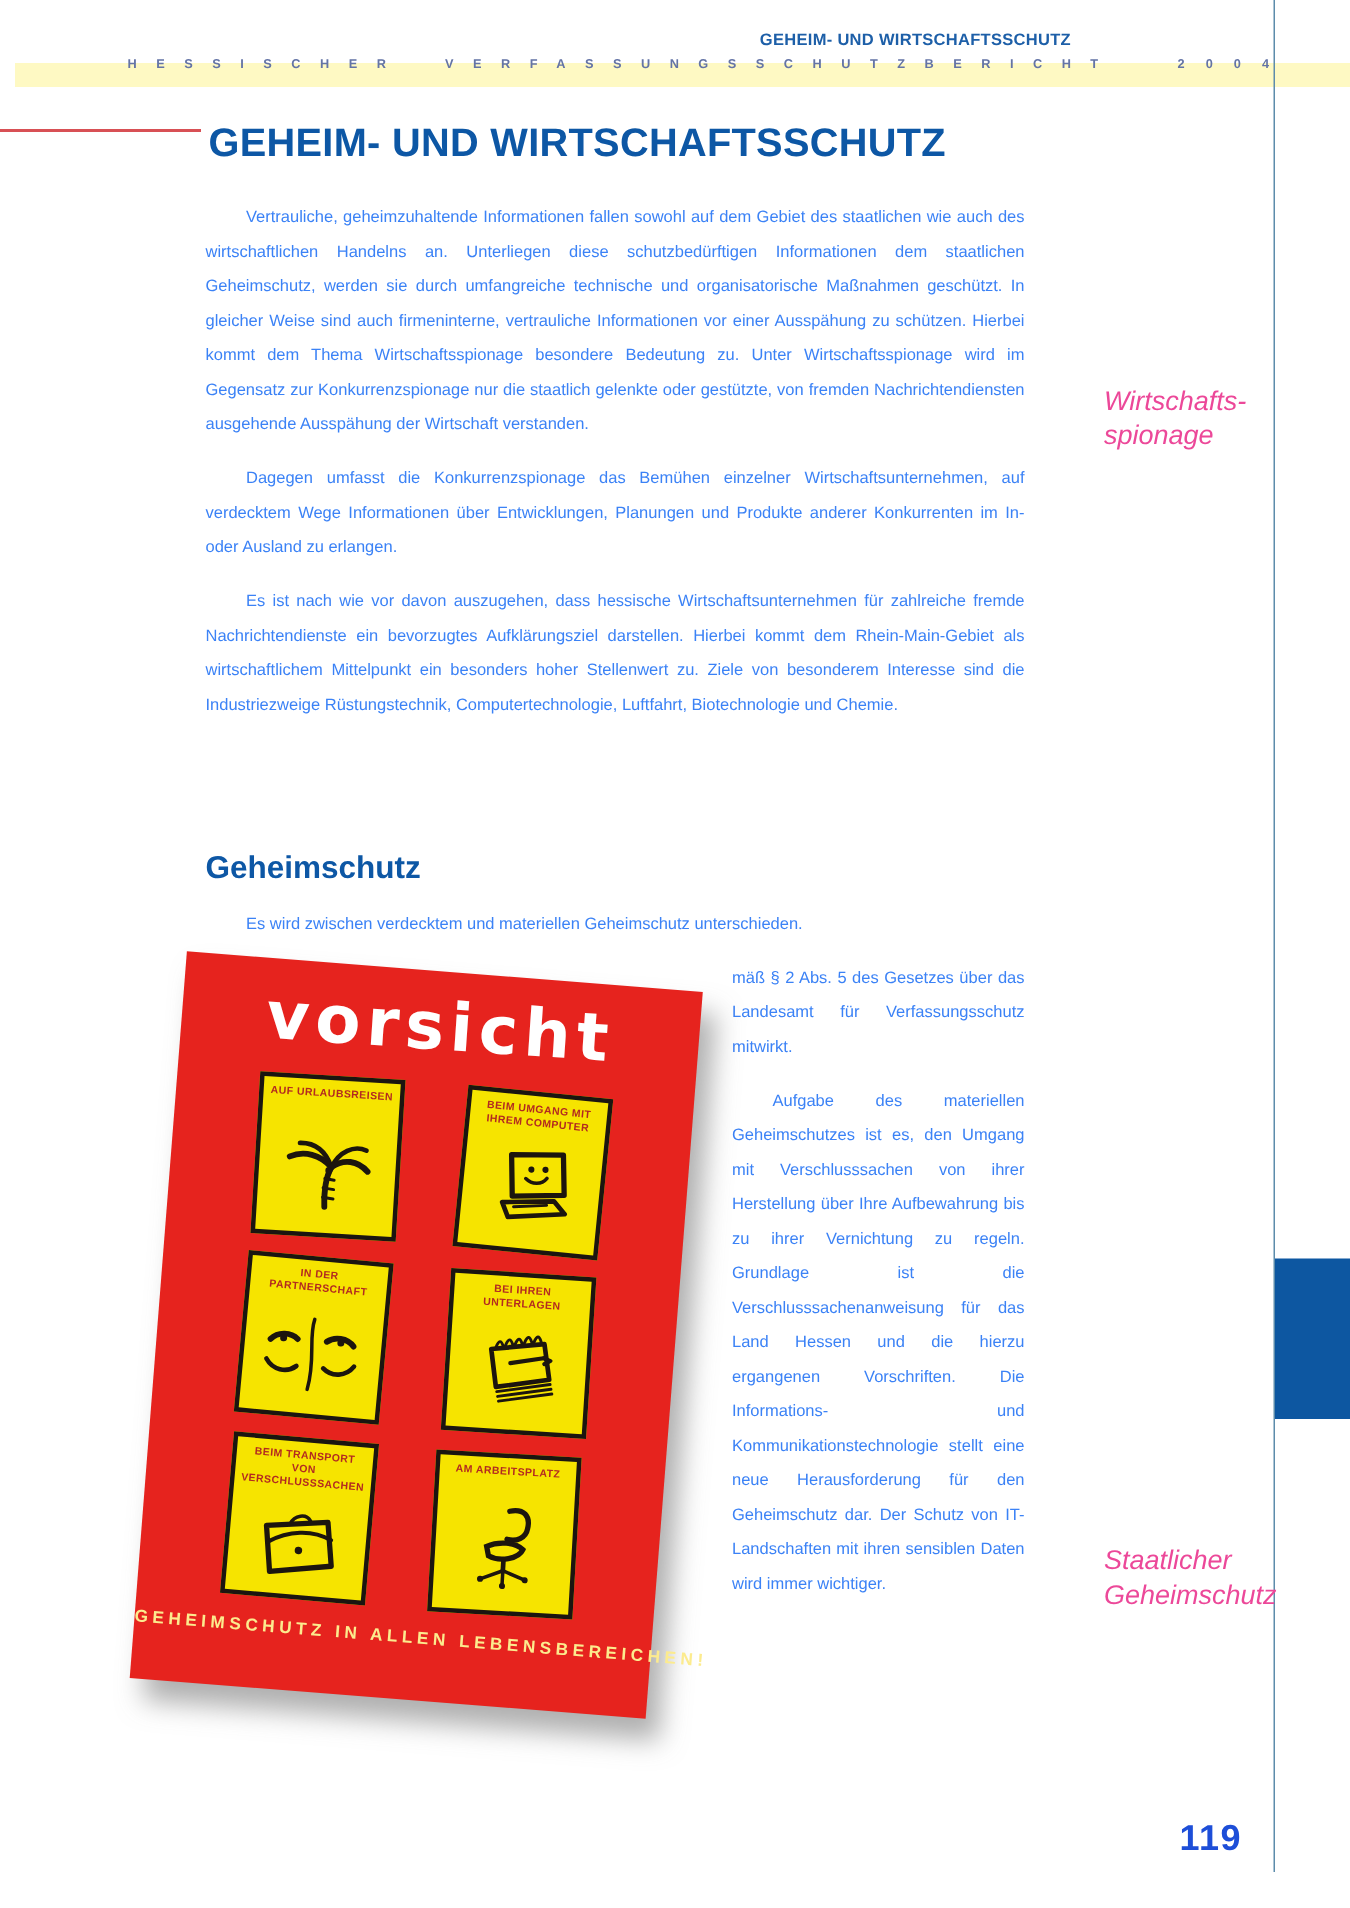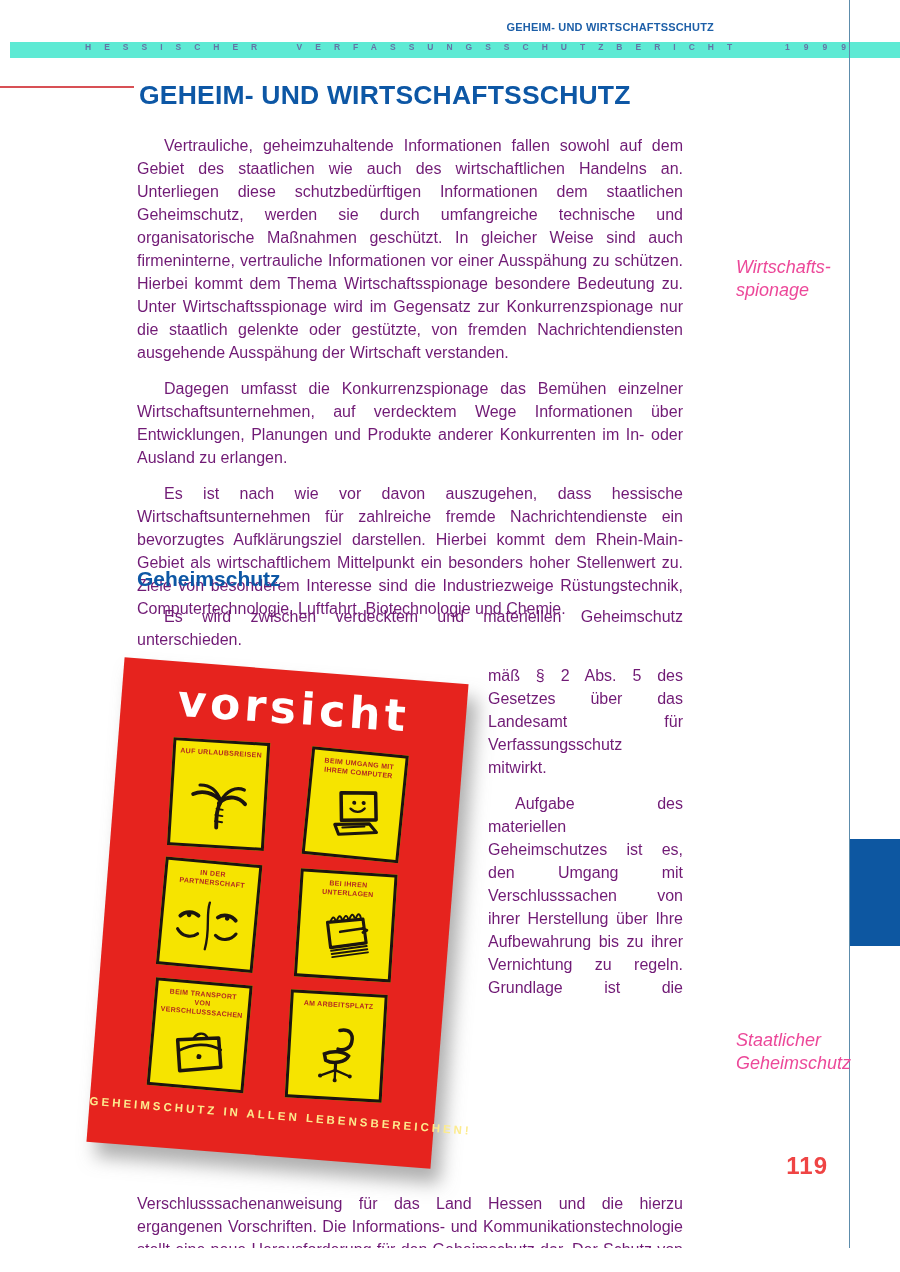--- a/index.html
+++ b/index.html
@@ -2,40 +2,40 @@
 <html><head>
 <meta charset="utf-8">
 <style>
   html,body{margin:0;padding:0;background:#ffffff;}
   .page{position:relative;width:900px;height:1248px;background:#ffffff;overflow:hidden;
         font-family:"Liberation Sans",sans-serif;}
 
   
   .running-header{position:absolute;top:21px;right:186px;font-size:11px;font-weight:bold;
         color:#1d5fa8;letter-spacing:0.2px;white-space:nowrap;}
-  .band{position:absolute;top:42px;left:10px;right:0;height:11px;background:#5eead4;
-        display:flex;justify-content:space-between;align-items:flex-start;box-sizing:border-box;
+  .band{position:absolute;top:42px;left:10px;right:0;height:11px;background:#fef9c3;
+        display:flex;justify-content:space-between;align-items:center;box-sizing:border-box;
         padding:0 40px 16px 75px;}
   .band span{font-size:8.5px;font-weight:bold;color:#6474a6;line-height:11px;white-space:nowrap;}
   .band .band-title{letter-spacing:13px;word-spacing:11px;}
   .band .band-year{letter-spacing:14px;}
   .title-rule{position:absolute;top:86px;left:0;width:134px;height:2px;background:#d85055;}
   .page-title{position:absolute;top:62px;left:139px;font-size:26.5px;font-weight:bold;
         color:#0d57a5;letter-spacing:0.2px;white-space:nowrap;}
 
   
   .vline{position:absolute;top:0;bottom:0;left:849px;width:1px;background:#5d8cab;}
   .blue-block{position:absolute;left:850px;top:839px;width:50px;height:107px;background:#0d57a1;}
-  .page-number{position:absolute;top:1152px;right:72px;font-size:24px;font-weight:bold;
-        color:#ef4444;letter-spacing:1px;}
+  .page-number{position:absolute;top:1212px;right:72px;font-size:24px;font-weight:bold;
+        color:#1d4ed8;letter-spacing:1px;}
 
   
   .text-a{position:absolute;left:137px;top:134px;width:546px;}
   .text-b{position:absolute;left:137px;top:566px;width:546px;}
-  .bodytext p{margin:0 0 13px;text-align:justify;font-size:16px;line-height:23px;color:#701a75;}
+  .bodytext p{margin:0 0 13px;text-align:justify;font-size:11px;line-height:23px;color:#3b82f6;}
   .bodytext p.indent{text-indent:27px;}
   .section-heading{font-size:21px;line-height:26px;font-weight:bold;color:#0d57a5;margin:0 0 13px;}
 
   .margin-note{position:absolute;left:736px;width:120px;font-size:18px;font-style:italic;
         color:#ec4899;line-height:23px;}
   .note-1{top:256px;} .note-2{top:1029px;}
 
   
   .poster-wrap{float:left;width:351px;height:528px;padding-top:6px;box-sizing:border-box;}
   .poster{width:345px;height:486px;margin-left:-32px;background:#e6231e;
@@ -60,21 +60,21 @@
         color:#fceb8e;letter-spacing:3px;white-space:nowrap;}
 </style>
 </head>
 <body>
 
 <div class="page">
 
   <div class="running-header">GEHEIM- UND WIRTSCHAFTSSCHUTZ</div>
   <div class="band">
     <span class="band-title">HESSISCHER VERFASSUNGSSCHUTZBERICHT</span>
-    <span class="band-year">1999</span>
+    <span class="band-year">2004</span>
   </div>
   <div class="title-rule"></div>
   <h1 class="page-title">GEHEIM- UND WIRTSCHAFTSSCHUTZ</h1>
 
   <div class="vline"></div>
   <div class="blue-block"></div>
   <div class="page-number">119</div>
 
   <div class="margin-note note-1">
     <div>Wirtschafts-</div>

